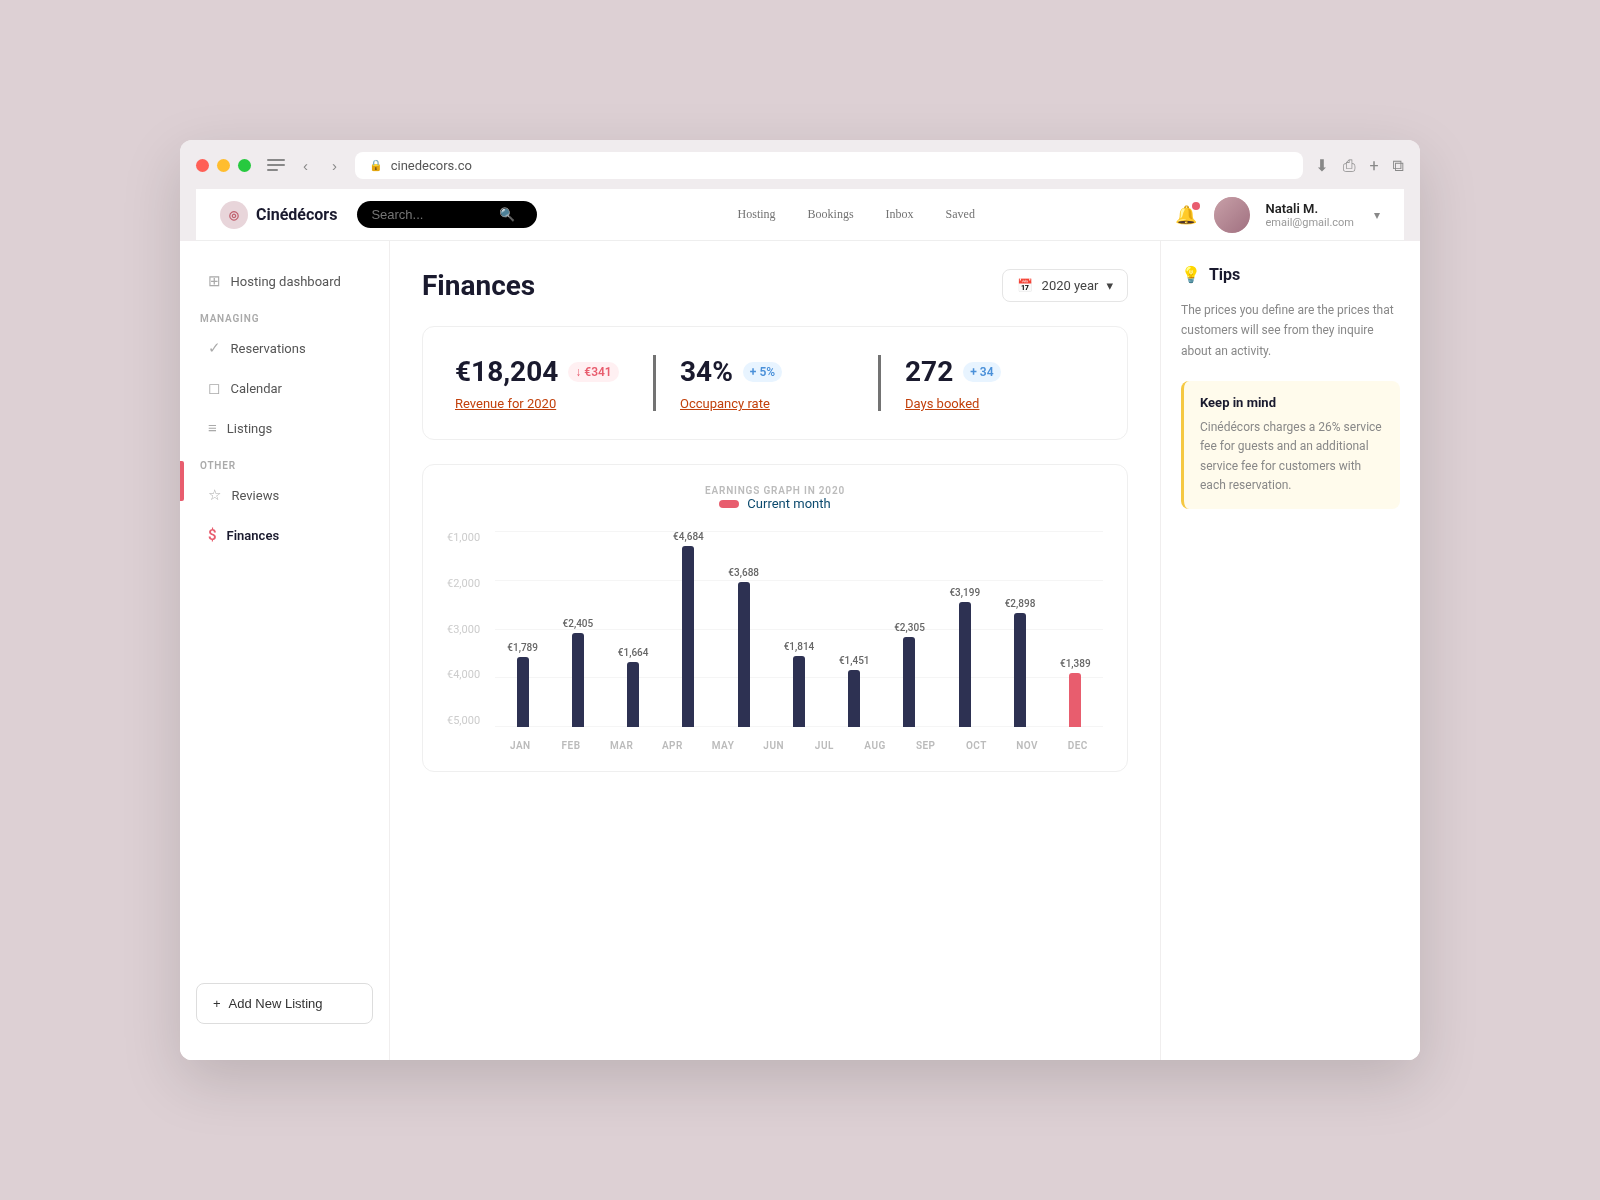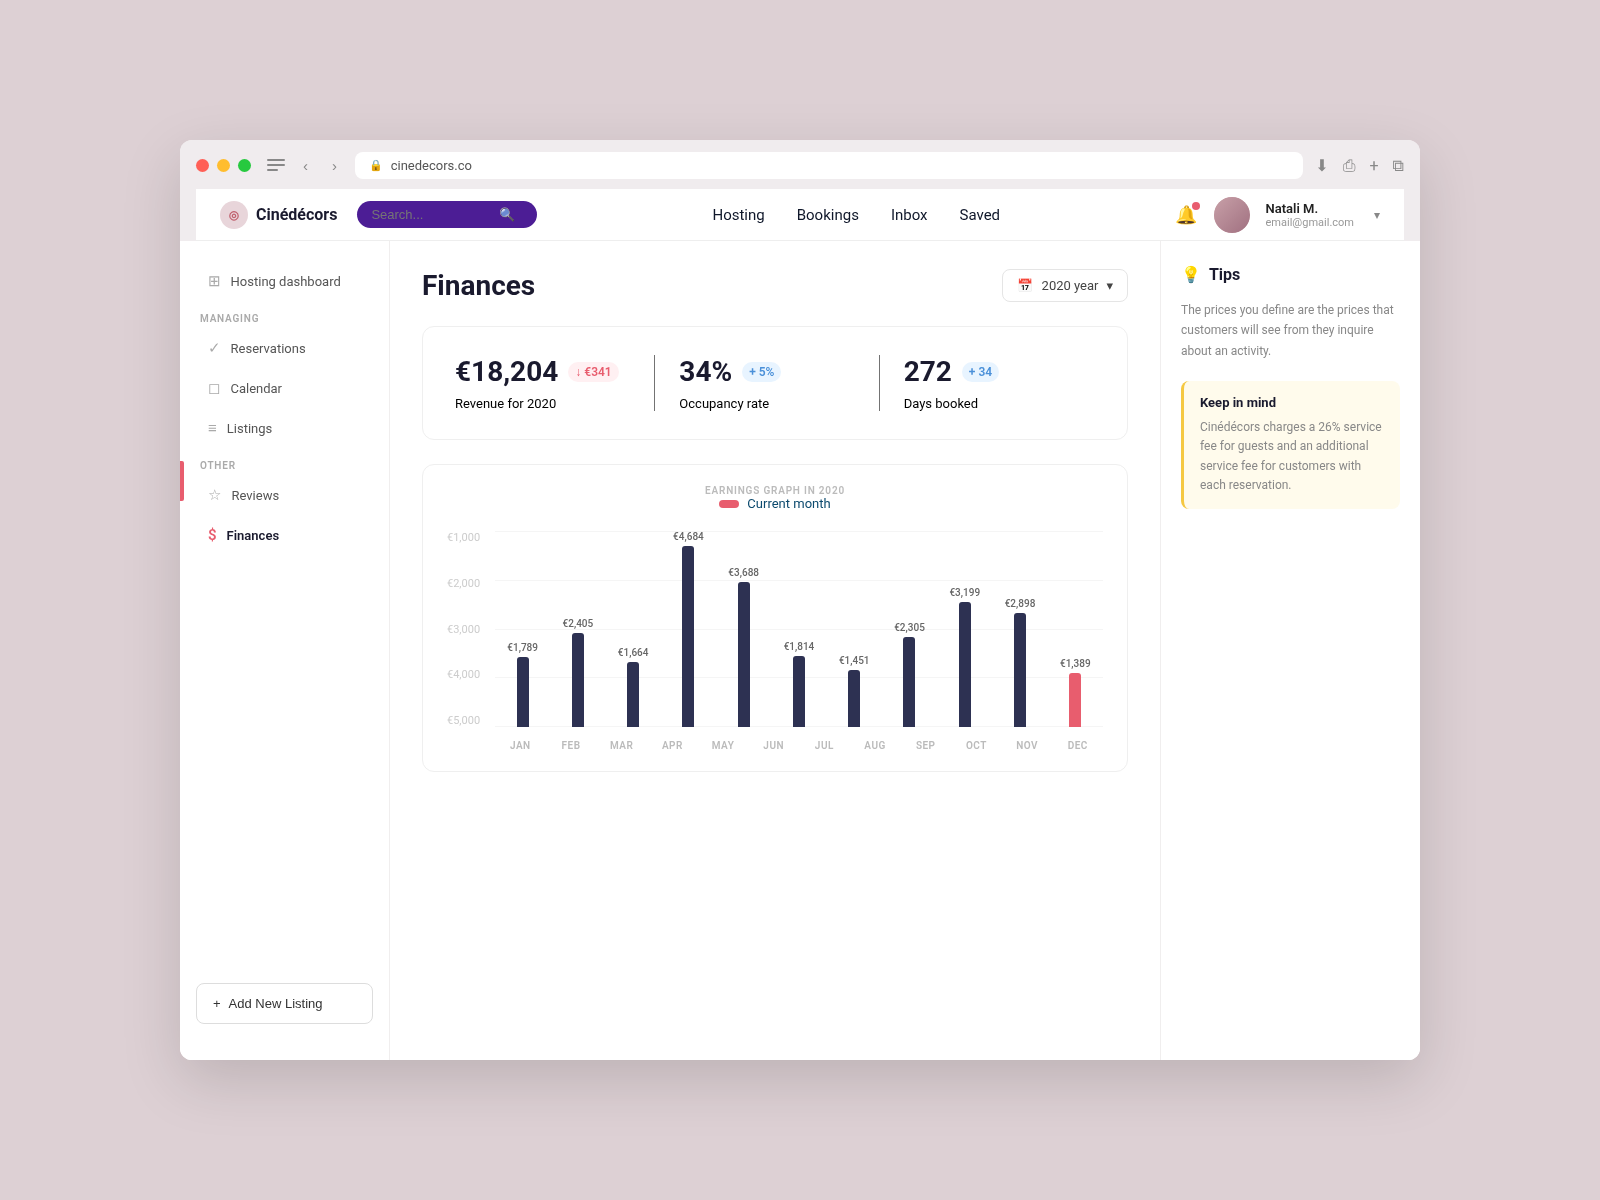--- a/index.html
+++ b/index.html
@@ -91,37 +91,37 @@
     .brand-icon {
       width: 28px; height: 28px;
       background: #e8d5da;
       border-radius: 50%;
       display: flex; align-items: center; justify-content: center;
       font-size: 12px; color: #c0616e;
       font-weight: 900;
     }
     .search-bar {
       display: flex; align-items: center;
-      background: #4c1d95;
+      background: #000000;
       border-radius: 20px;
       padding: 6px 14px;
       gap: 8px;
       flex: 0 0 180px;
     }
     .search-bar input {
       border: none; background: none; outline: none;
       font-size: 13px; color: #888; width: 120px;
     }
     .search-icon { color: #aaa; font-size: 13px; }
     .nav-links {
       flex: 1; display: flex; justify-content: center; gap: 32px;
     }
     .nav-link {
-      font-size: 15px; color: #0f172a; text-decoration: none;
-      padding: 4px 0; cursor: pointer;
+      font-size: 12px; color: #737373; text-decoration: none;
+      padding: 4px 0; cursor: pointer; font-family: Liberation Serif, serif;
     }
     .nav-right {
       display: flex; align-items: center; gap: 16px;
     }
     .bell-icon { font-size: 18px; color: #888; cursor: pointer; position: relative; }
     .bell-dot {
       width: 8px; height: 8px; background: #e85d6e;
       border-radius: 50%; position: absolute; top: -2px; right: -2px;
     }
     .user-avatar {
@@ -194,36 +194,36 @@
     .calendar-icon { color: #888; font-size: 13px; }
     
     .stats-card {
       background: white; border: 1px solid #efefef;
       border-radius: 12px; padding: 28px 24px;
       display: flex; align-items: flex-start; gap: 0;
       margin-bottom: 24px;
     }
     .stat-item {
       flex: 1; padding: 0 24px;
-      border-right: 1px solid #737373;
+      border-right: 3px solid #737373;
     }
     .stat-item:first-child { padding-left: 8px; }
     .stat-item:last-child { border-right: none; }
     .stat-value {
       font-size: 28px; font-weight: 700; color: #1a1a2e;
       display: flex; align-items: center; gap: 10px; margin-bottom: 8px;
     }
     .stat-badge {
       font-size: 12px; font-weight: 600;
       padding: 3px 7px; border-radius: 12px;
       display: flex; align-items: center; gap: 3px;
     }
     .stat-badge.positive { background: #fff0f2; color: #e85d6e; }
     .stat-badge.blue { background: #e8f4ff; color: #4a90d9; }
-    .stat-label { font-size: 13px; color: #000000; margin-top: 4px; }
+    .stat-label { font-size: 13px; color: #c2410c; margin-top: 4px; text-decoration: underline; }
     
     .chart-section {
       background: white; border: 1px solid #efefef;
       border-radius: 12px; padding: 20px 24px;
     }
     .chart-header {
       display: flex; align-items: center; justify-content: space-between;
       margin-bottom: 20px;
       flex-direction: column;
     }

